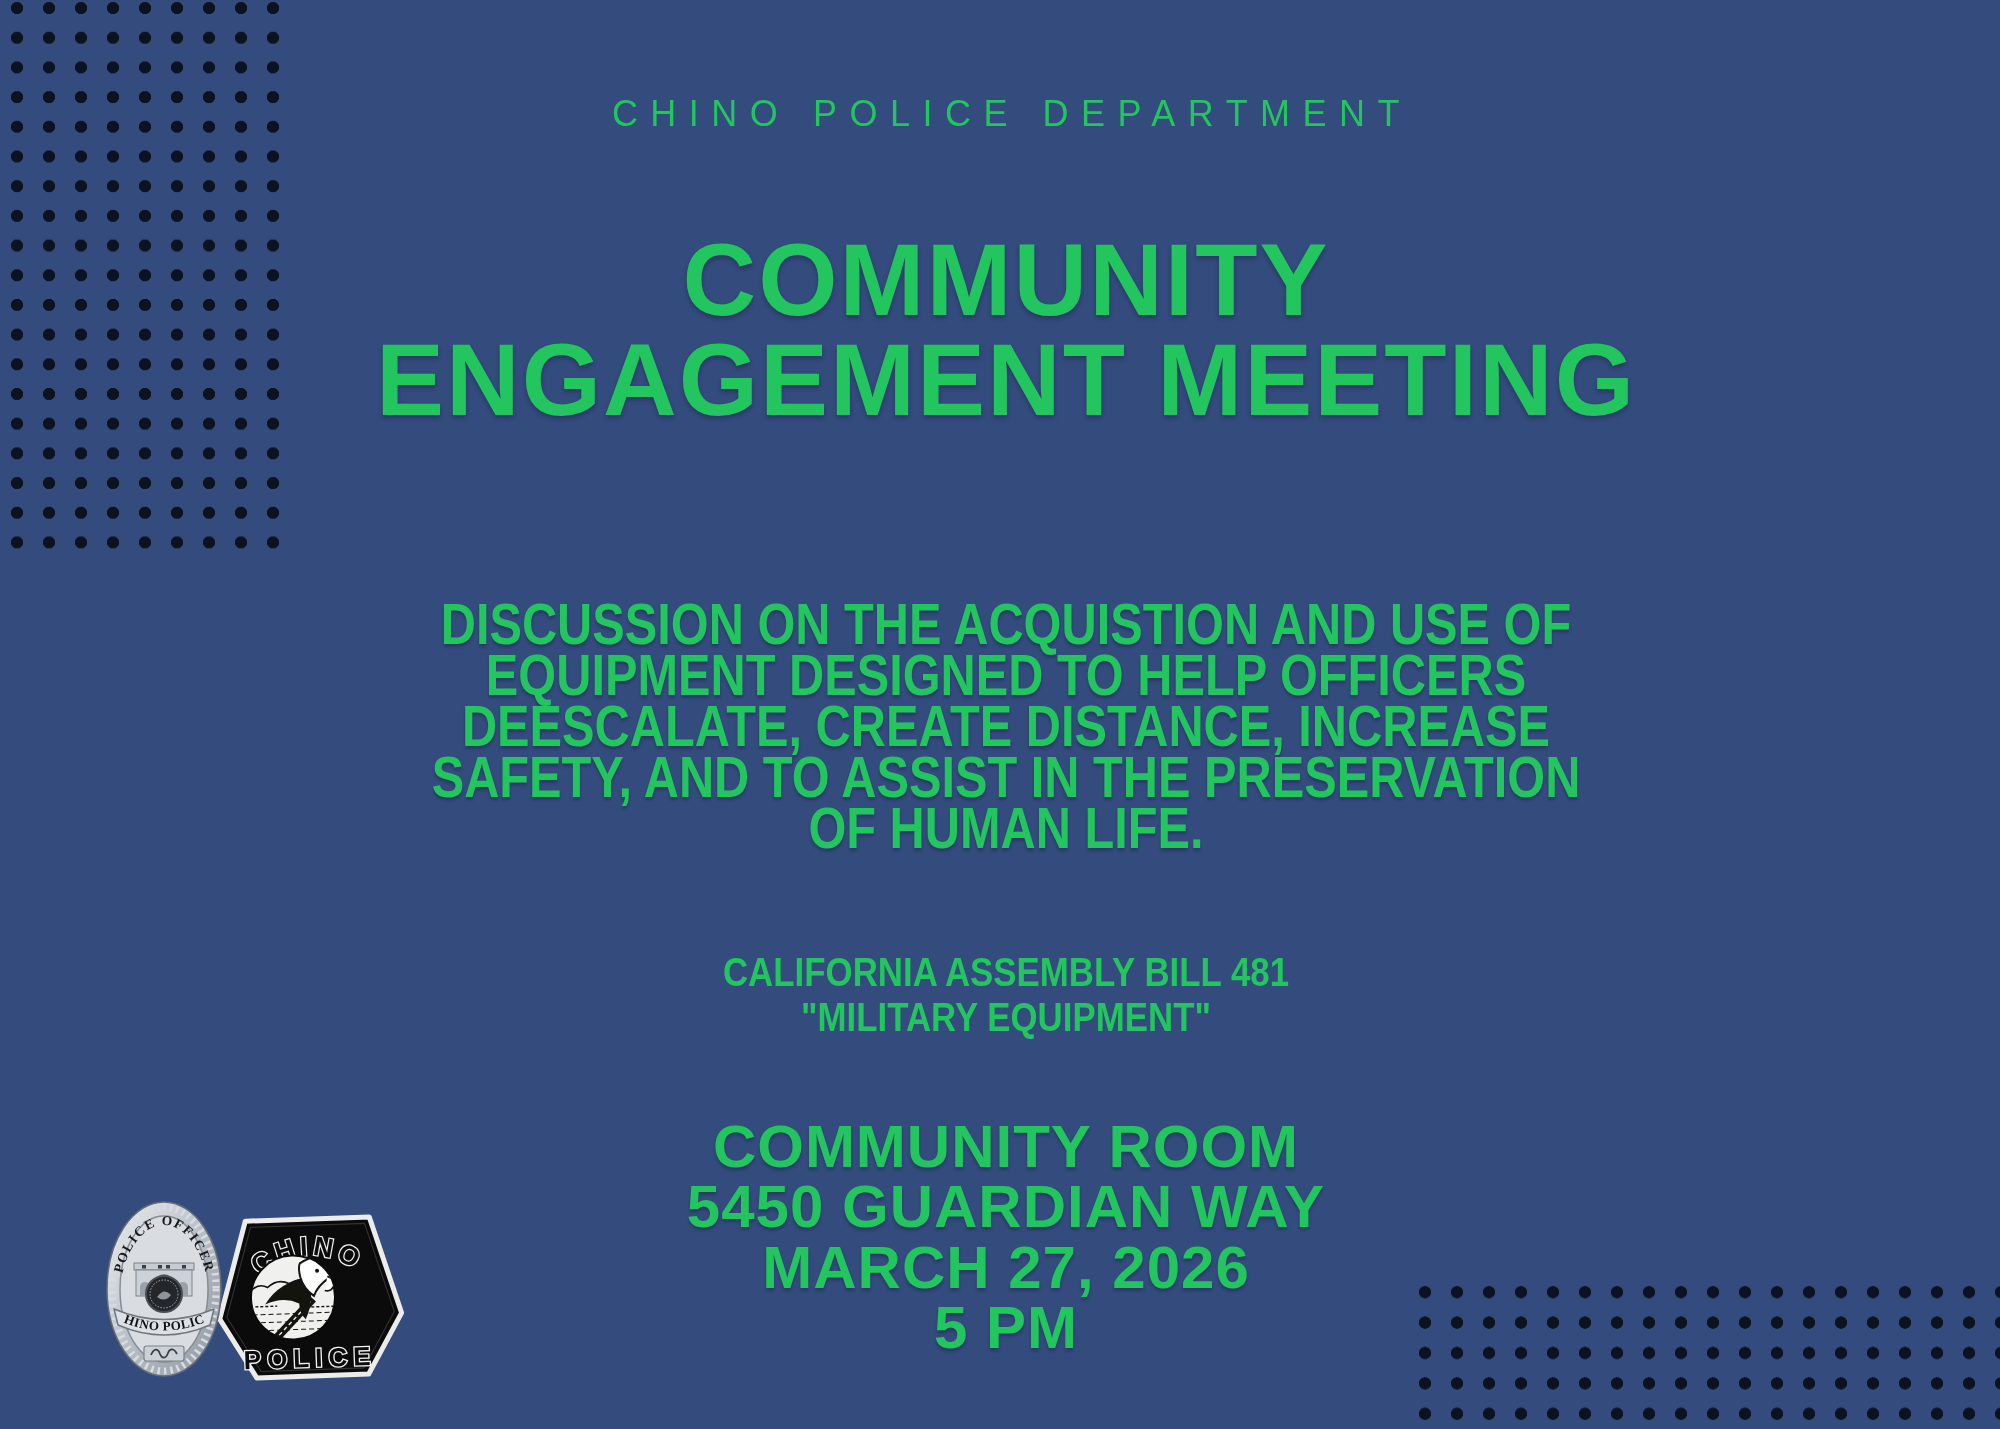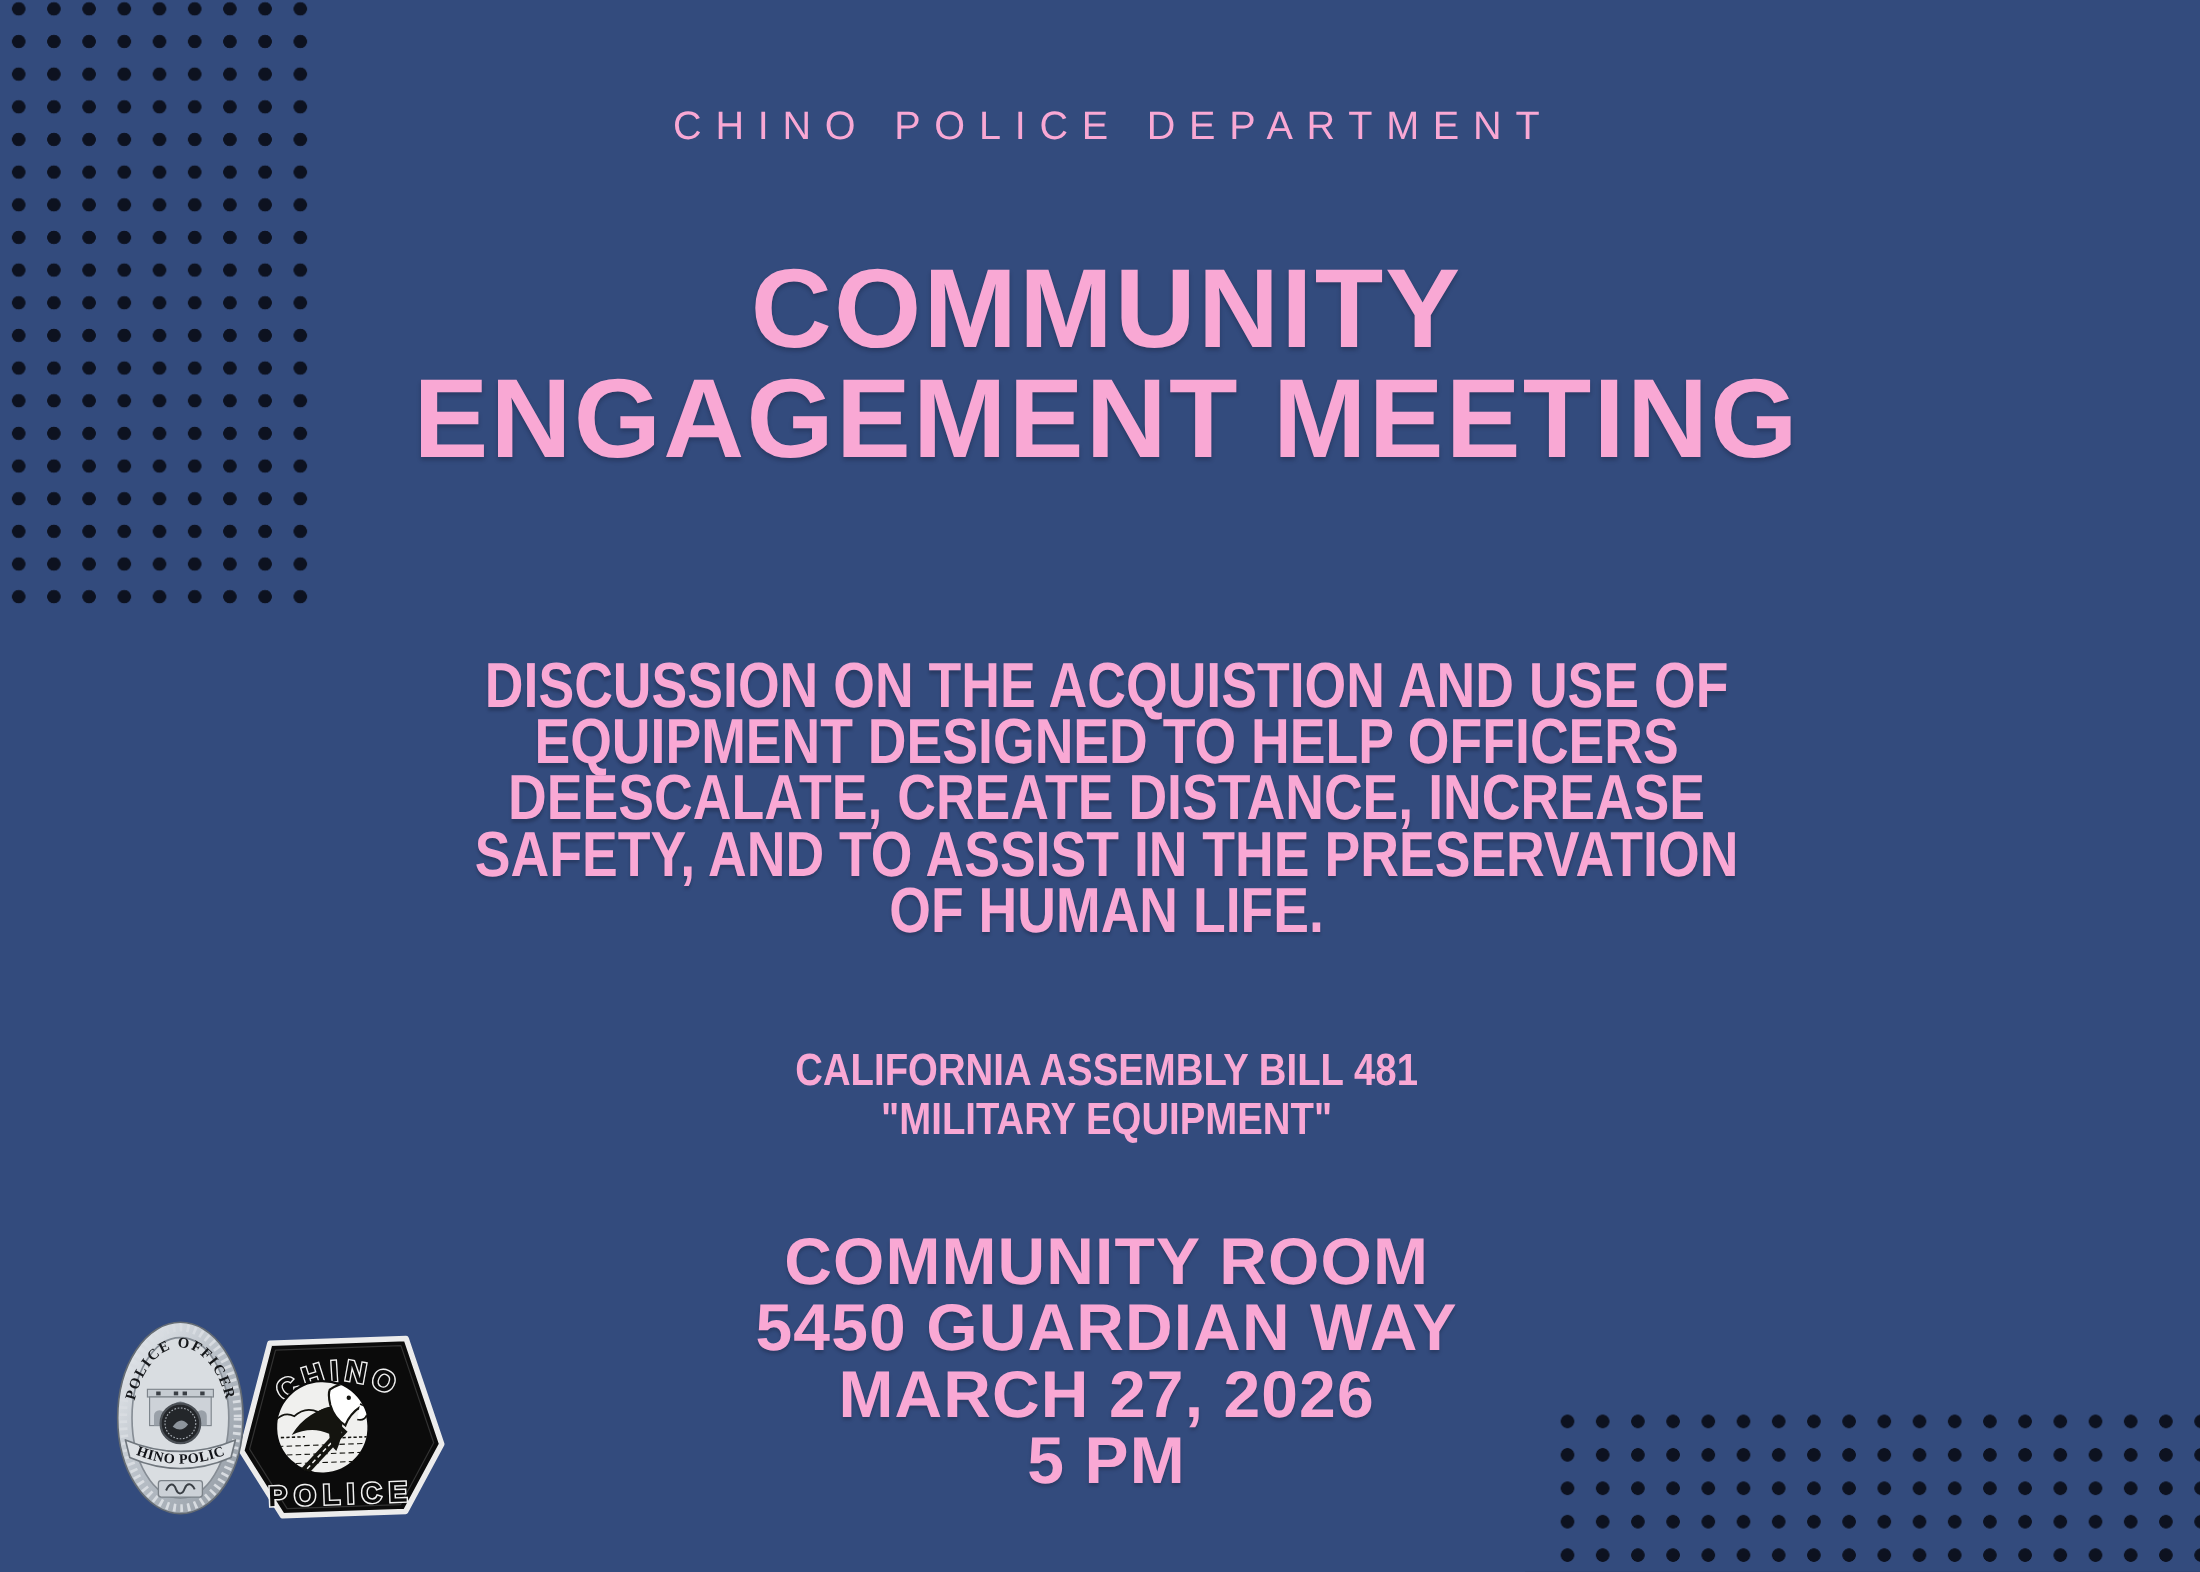--- a/index.html
+++ b/index.html
@@ -3,21 +3,21 @@
 <meta charset="utf-8">
 <title>Community Engagement Meeting</title>
 <style>
   html,body{margin:0;padding:0;background:#1e2c4d;}
   .canvas{
     position:relative;
     width:2000px;height:1429px;
     background:#334b7d;
     overflow:hidden;
     font-family:"Liberation Sans",sans-serif;
-    color:#f9a8d4;
+    color:#22c55e;
   }
   
   .dots{position:absolute;}
   .dots-tl{
     left:0;top:0;width:282px;height:550px;
     background-image:radial-gradient(circle, #0d1220 5.8px, rgba(13,18,32,0) 6.4px);
     background-size:32px 29.7px;
     background-position:1px -6.8px;
   }
   .dots-br{

